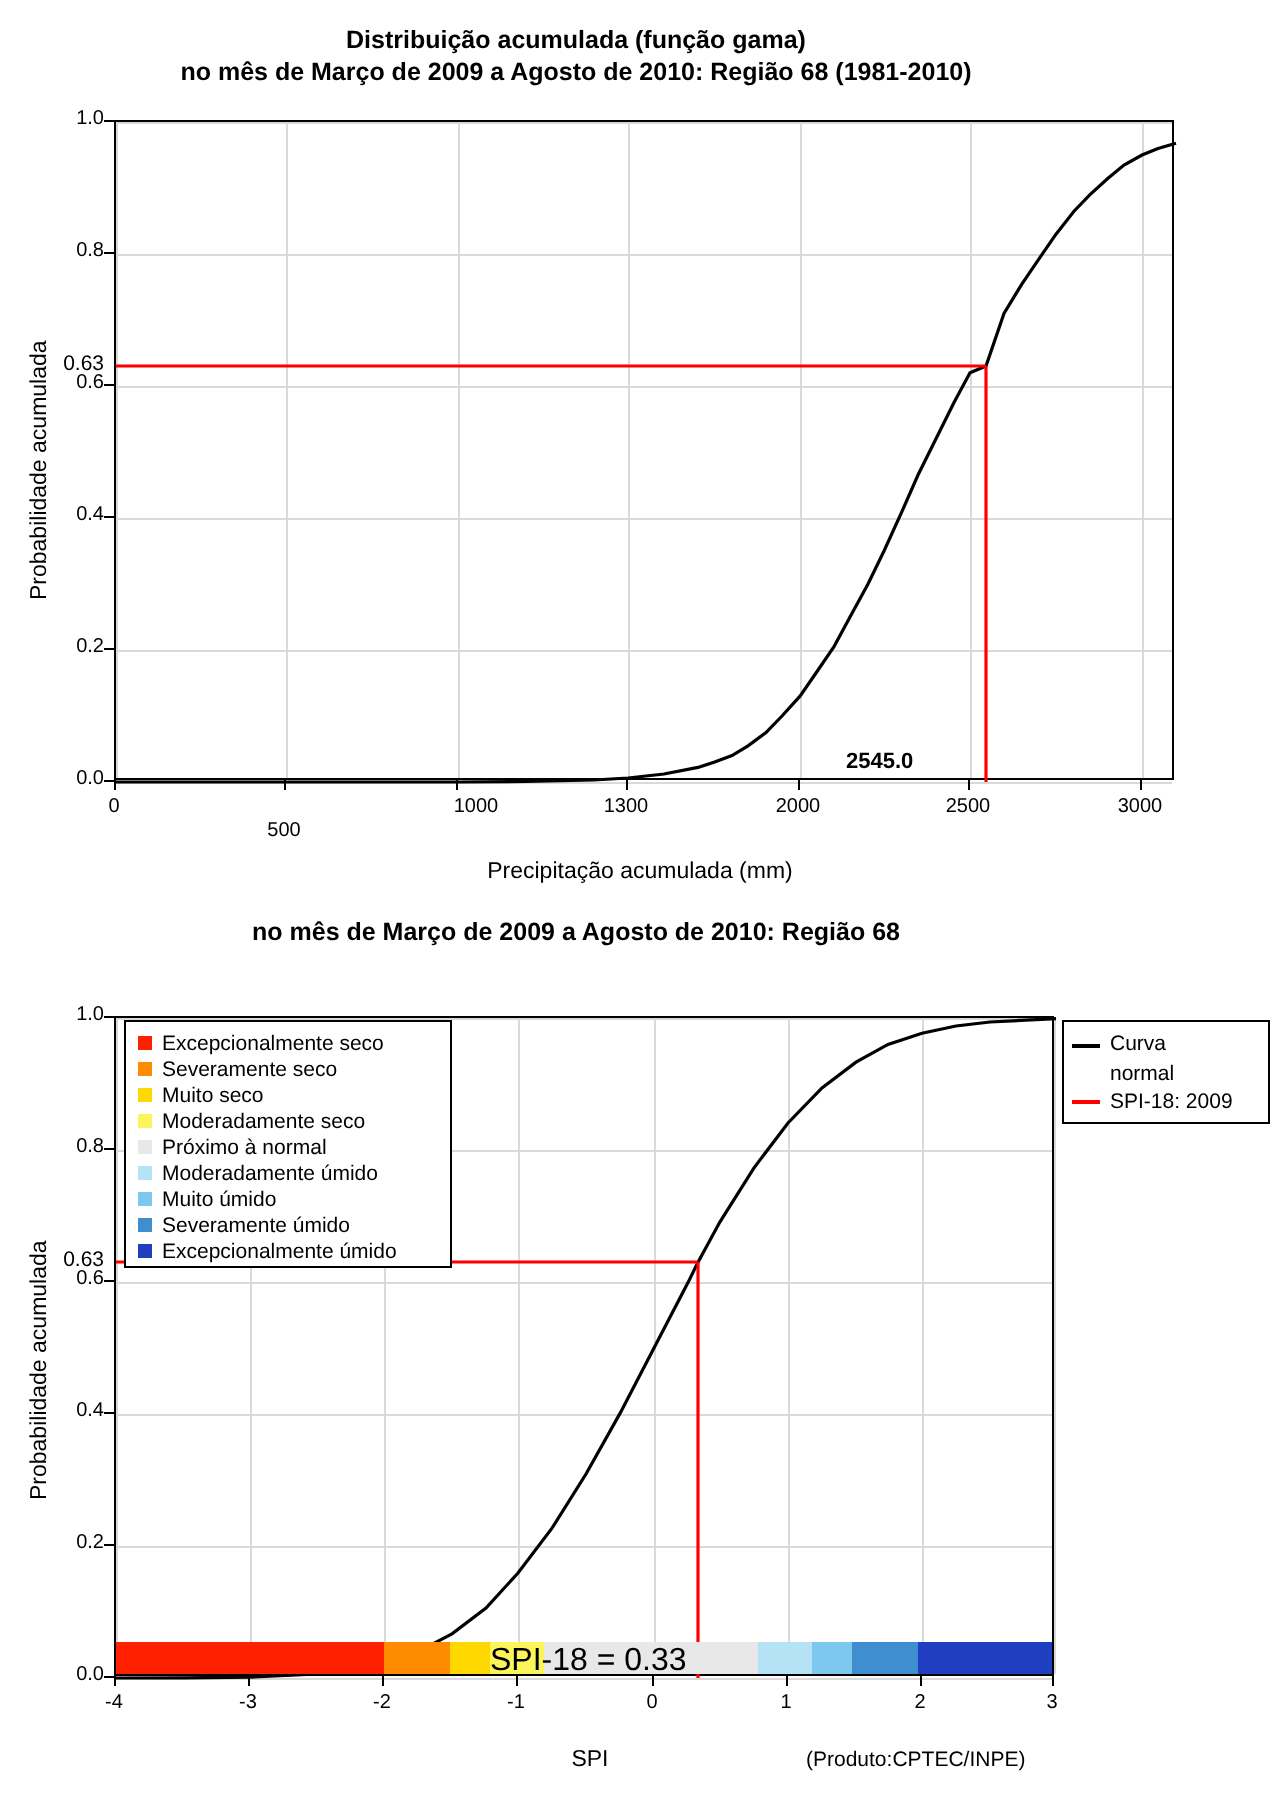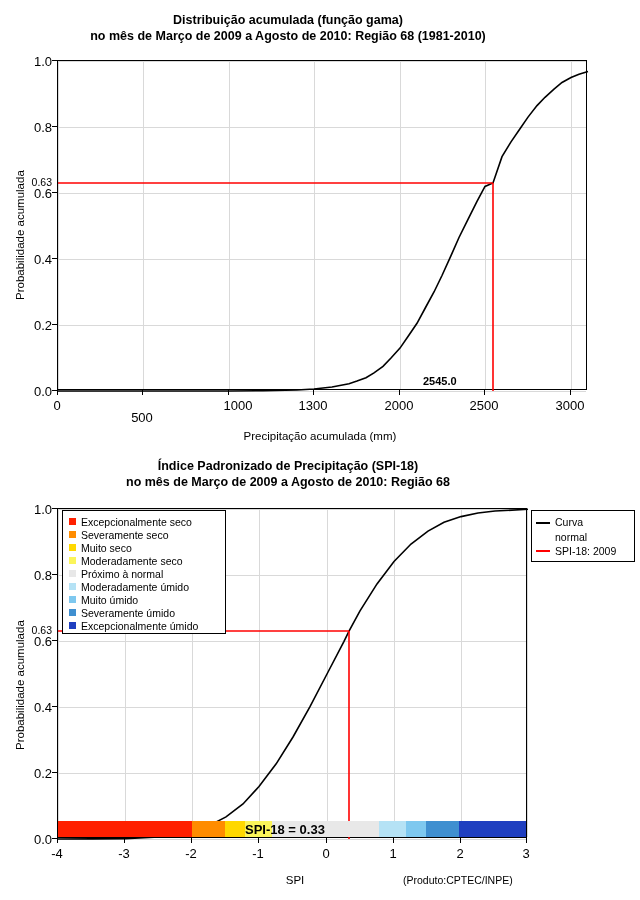--- a/index.html
+++ b/index.html
@@ -19,21 +19,21 @@
   .title .l1{display:block;}
   .title .l2{display:block;}
 
   
   .plot{position:absolute;border:1px solid #000;background:#fff;box-sizing:border-box;}
   .grid-v,.grid-h{position:absolute;background:#d9d9d9;}
   .grid-v{width:1px;top:0;bottom:0;}
   .grid-h{height:1px;left:0;right:0;}
 
   .ytick-label,.xtick-label{
-    position:absolute;font-size:13px;color:#000;
+    position:absolute;font-size:10px;color:#000;
   }
   .ytick-label{text-align:right;}
   .xtick-label{text-align:center;}
   .tickmark{position:absolute;background:#000;}
 
   .axis-title{position:absolute;font-size:11.5px;text-align:center;}
   .ylab{
     transform:rotate(-90deg);transform-origin:left top;white-space:nowrap;
   }
 
@@ -45,21 +45,21 @@
   }
   .legend-row{display:flex;align-items:center;height:13px;margin:0;}
   .legend-swatch{display:inline-block;width:14px;height:2px;margin:0 5px 0 4px;flex:none;}
   .legend-dot{display:inline-block;width:7px;height:7px;margin:0 5px 0 6px;flex:none;}
   .legend-label{white-space:nowrap;}
   .redline{background:#ff0000;}
   .blackline{background:#000000;}
 
   .hl-label{position:absolute;font-size:10.5px;color:#000;}
   .val-label{position:absolute;font-size:11px;font-weight:bold;color:#000;}
-  .spi-label{position:absolute;font-size:13px;font-weight:bold;color:#000;}
+  .spi-label{position:absolute;font-size:16px;font-weight:normal;color:#000;}
   .credit{position:absolute;font-size:10.5px;color:#000;}
   .colorbar{position:absolute;display:flex;border:0;}
   .colorbar span{display:block;height:100%;}
 </style>
 </head>
 <body>
 
 <div class="chart" id="chart-top">
 
   <div class="title" style="top:12px;">
@@ -129,21 +129,20 @@
   <div class="val-label" style="left:423px;top:375px;">2545.0</div>
 
   <div class="axis-title" style="left:150px;top:430px;width:340px;">Precipitação acumulada (mm)</div>
   <div class="axis-title ylab" style="left:14px;top:300px;">Probabilidade acumulada</div>
 
 </div>
 
 <div class="chart" id="chart-bottom">
 
   <div class="title" style="top:8px;">
-    <span class="l1">Índice Padronizado de Precipitação (SPI-18)</span>
     <span class="l2">no mês de Março de 2009 a Agosto de 2010: Região 68</span>
   </div>
 
   <div class="plot" id="plot-bottom" style="left:57px;top:58px;width:470px;height:330px;">
 
     <div class="grid-v" style="left:0px;"></div>
     <div class="grid-v" style="left:67px;"></div>
     <div class="grid-v" style="left:134px;"></div>
     <div class="grid-v" style="left:201px;"></div>
     <div class="grid-v" style="left:269px;"></div>

